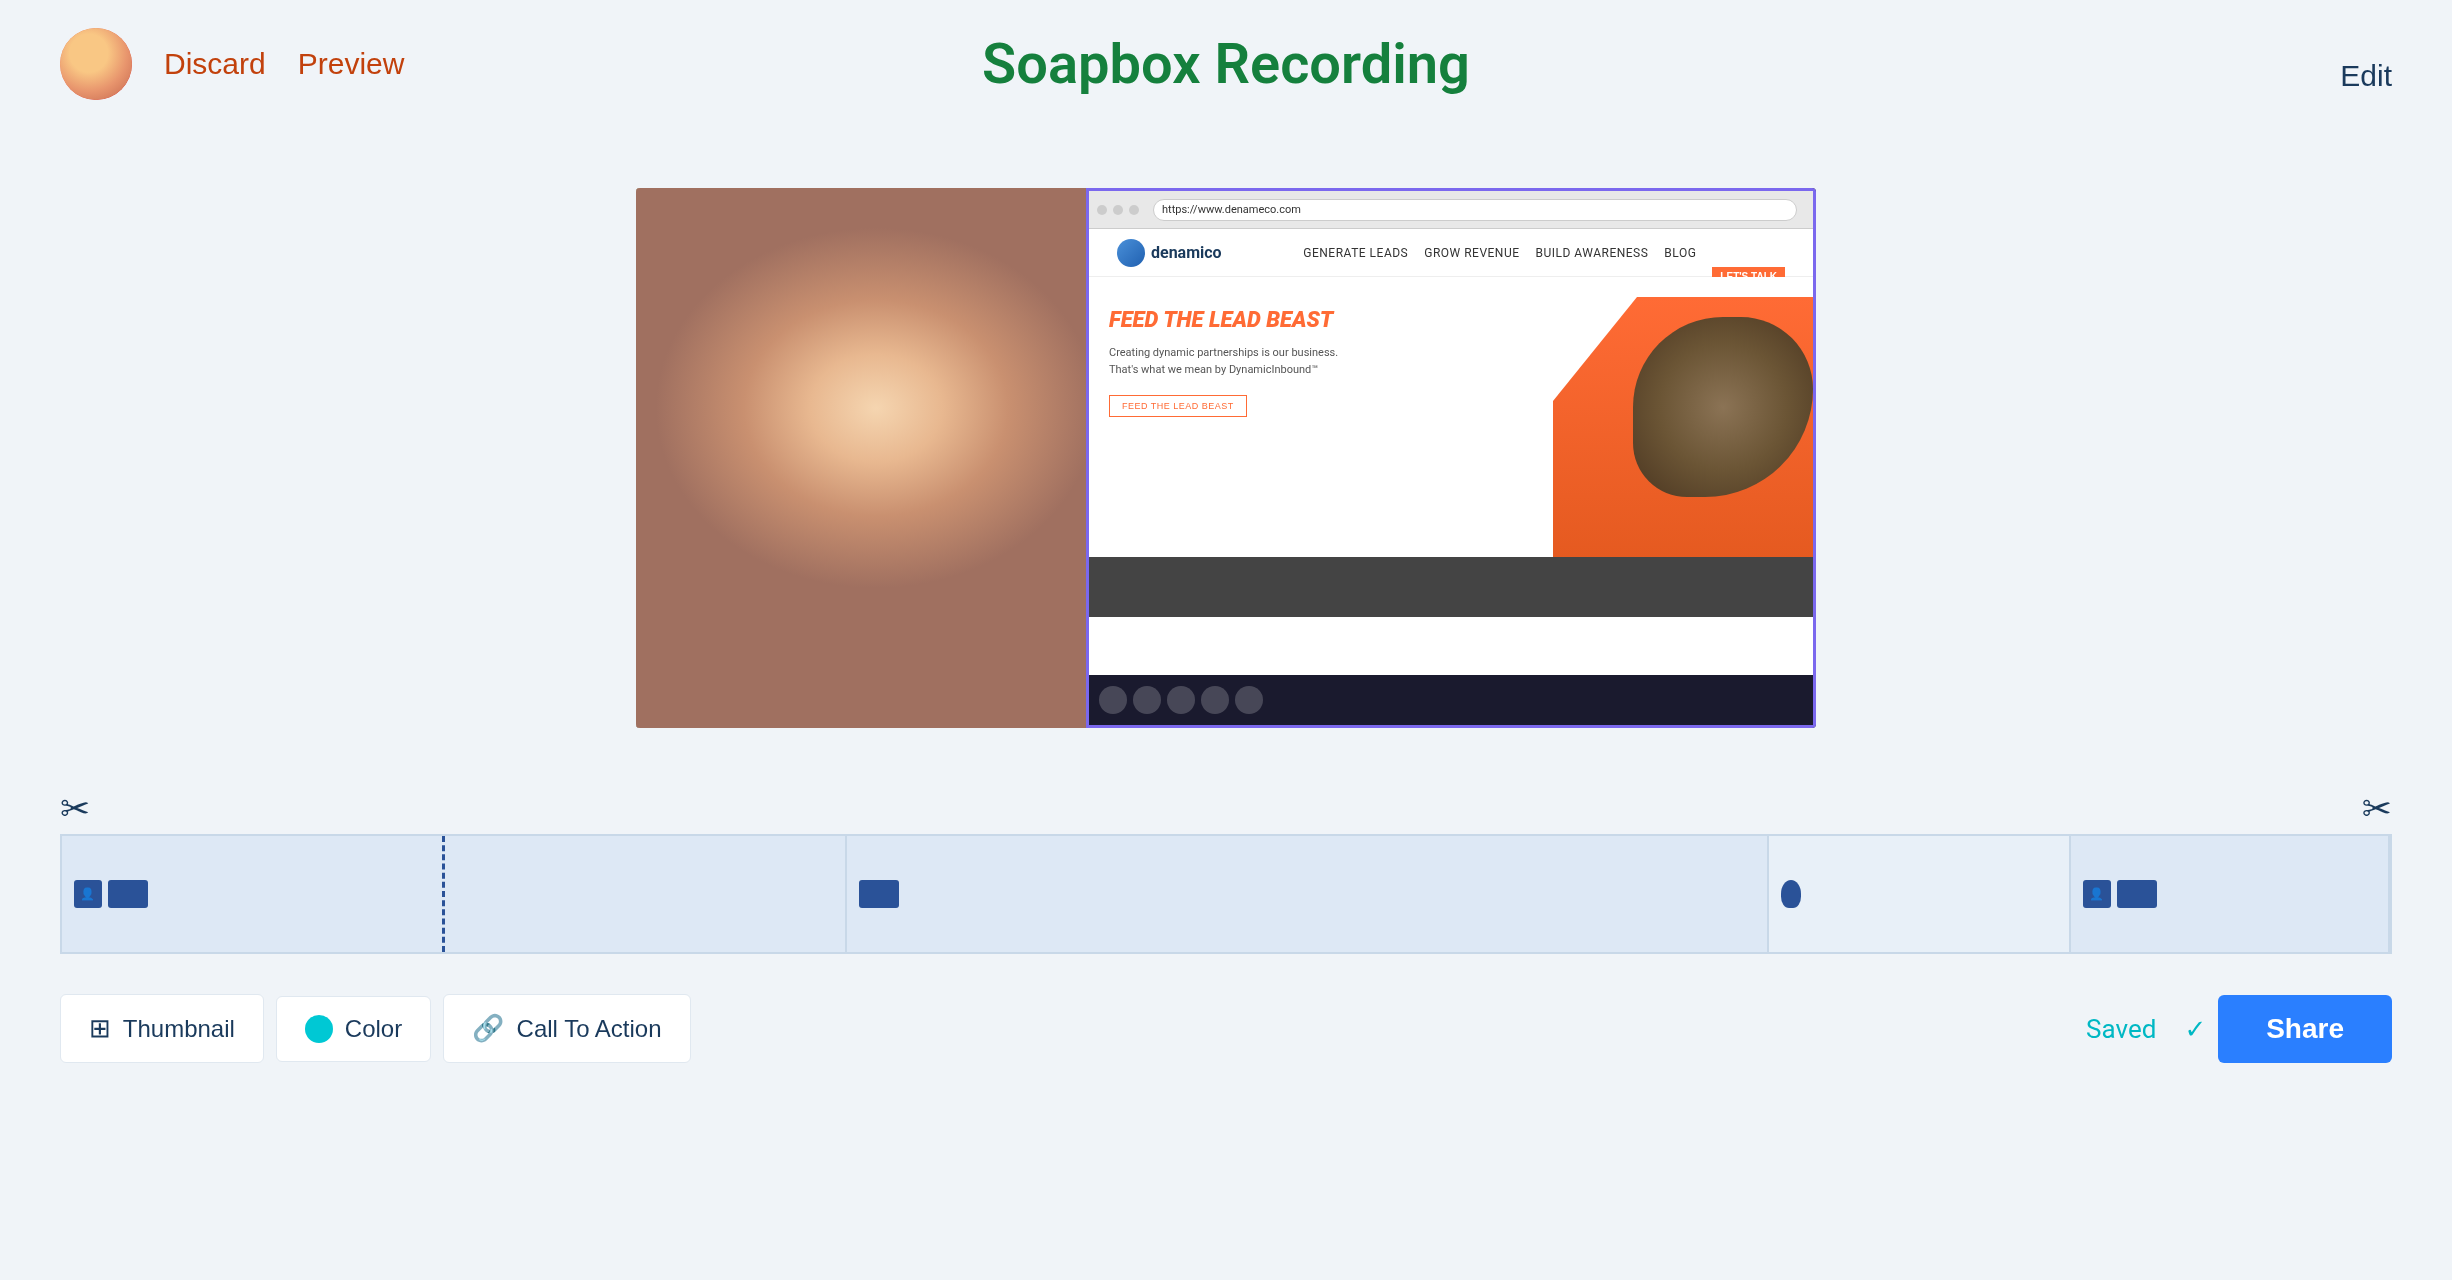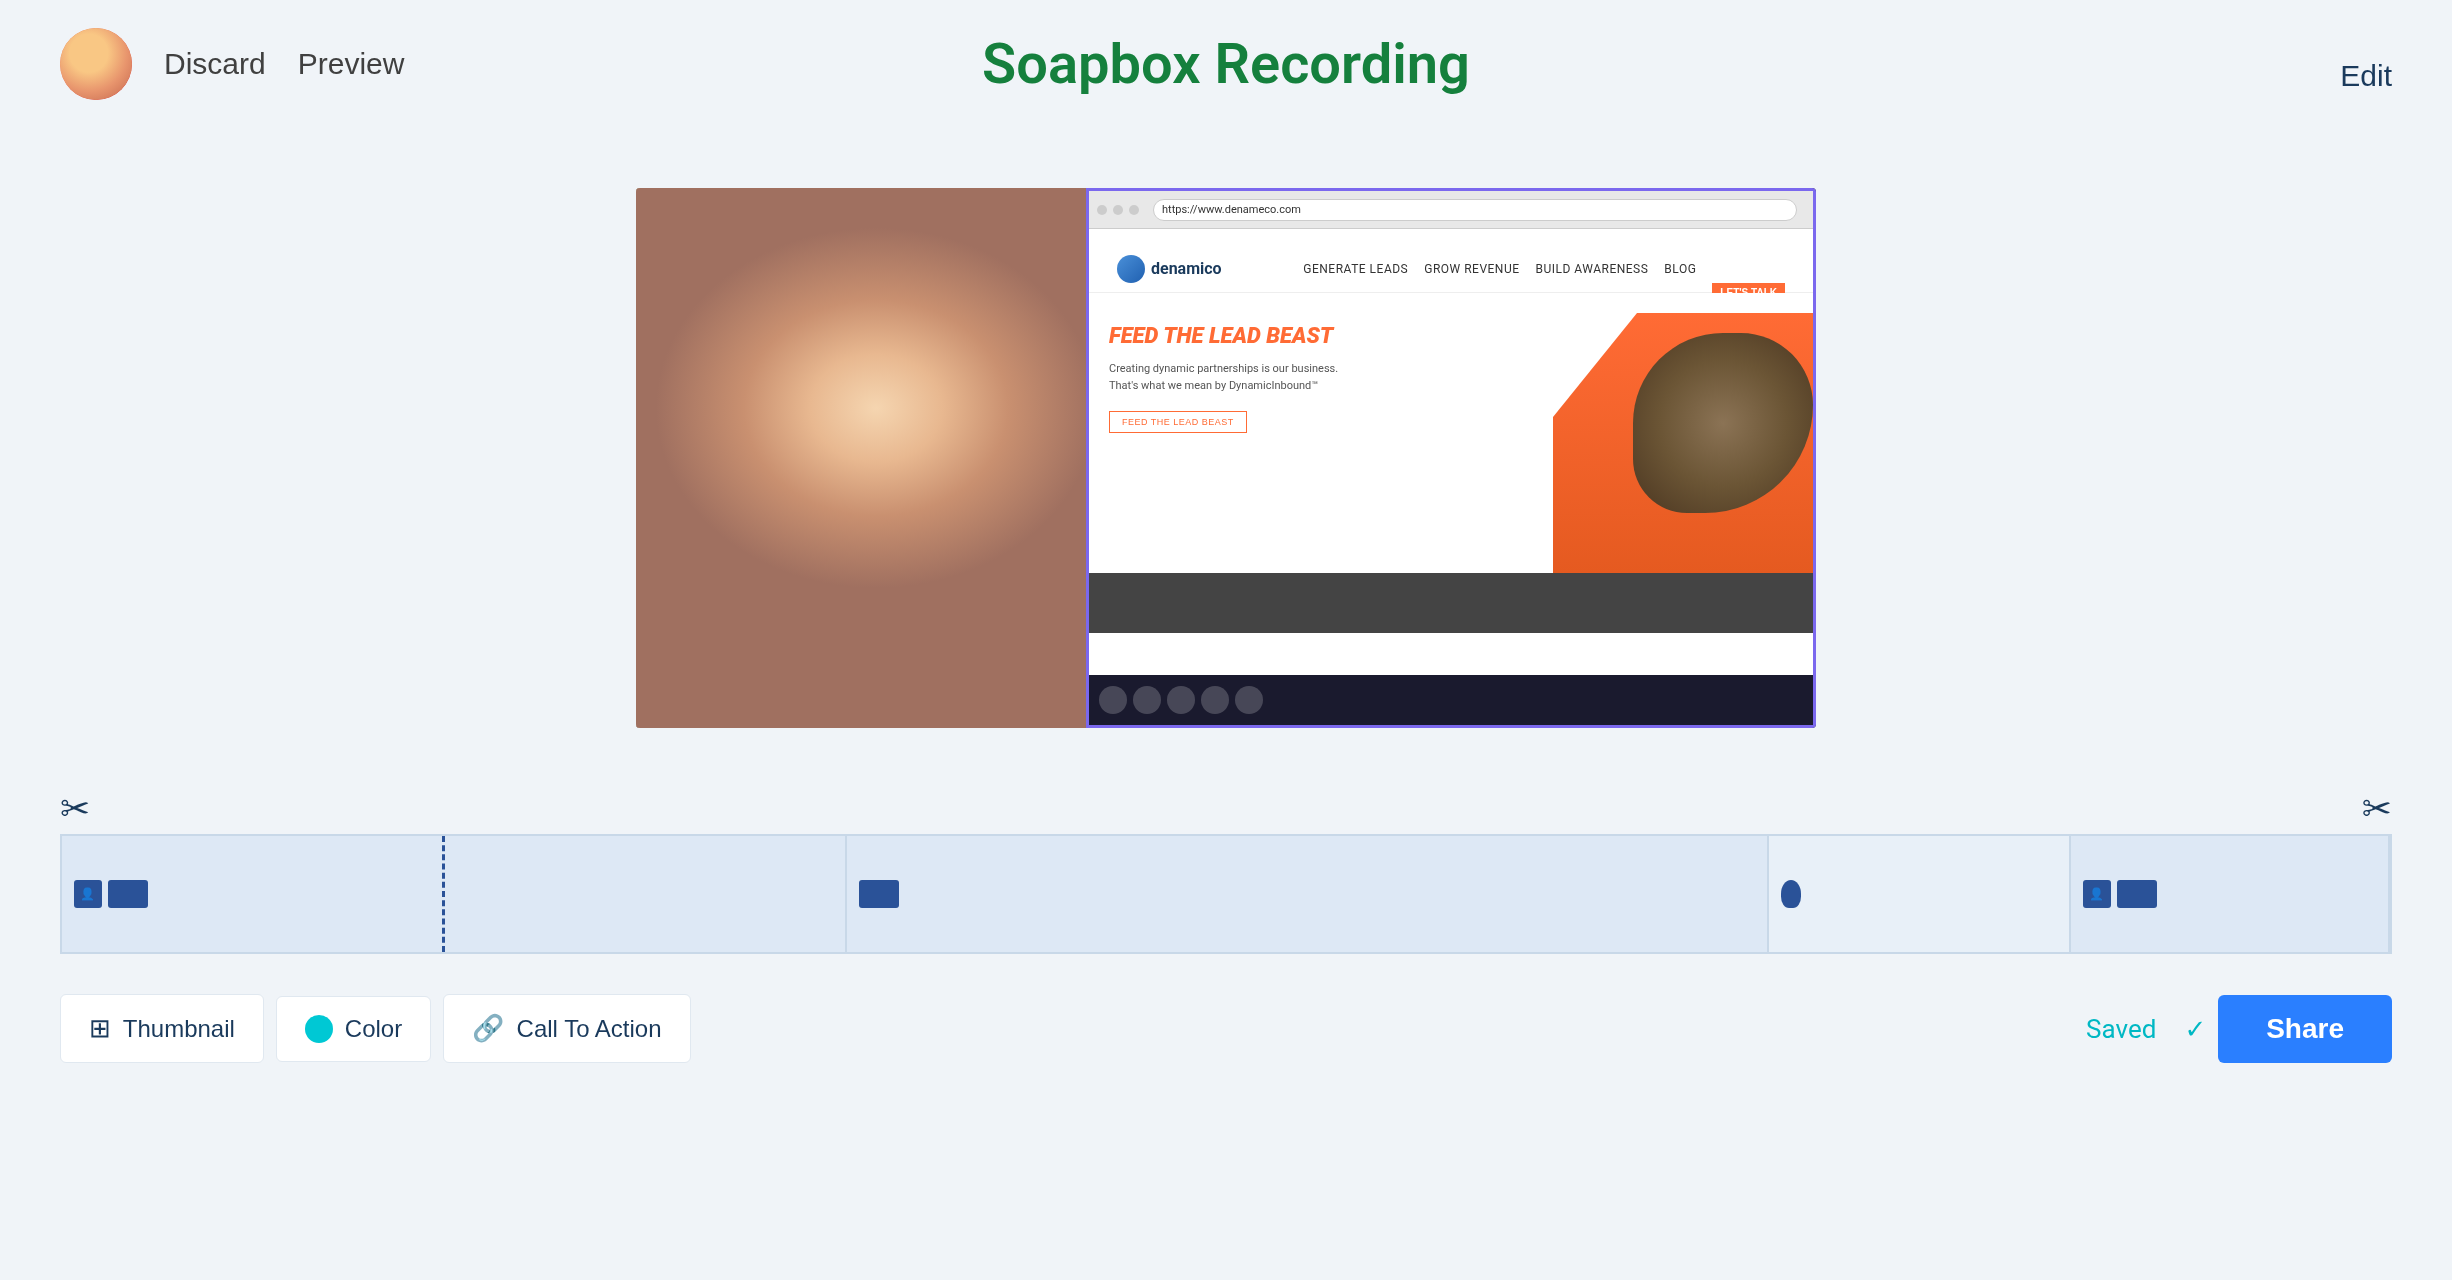--- a/index.html
+++ b/index.html
@@ -35,21 +35,21 @@
       flex-shrink: 0;
     }
     .avatar-inner {
       width: 100%;
       height: 100%;
       background: radial-gradient(circle at 40% 35%, #f9c784 30%, #e8956d 60%, #c0614a 100%);
       border-radius: 50%;
     }
     .header-btn {
       font-size: 30px;
-      color: #404040;
+      color: #c2410c;
       background: none;
       border: none;
       cursor: pointer;
       font-weight: 400;
     }
     .header-title {
       font-size: 56px;
       font-weight: 600;
       color: #15803d;
       position: absolute;
@@ -119,21 +119,20 @@
       background: #1a1a2e;
       border: 3px solid #7b68ee;
     }
 
     .browser-mock {
       width: 100%;
       height: 100%;
       background: #ffffff;
       display: flex;
       flex-direction: column;
-      gap: 16px;
     }
     .browser-toolbar {
       height: 38px;
       background: #e8e8e8;
       display: flex;
       align-items: center;
       padding: 0 8px;
       gap: 6px;
       border-bottom: 1px solid #ccc;
     }

